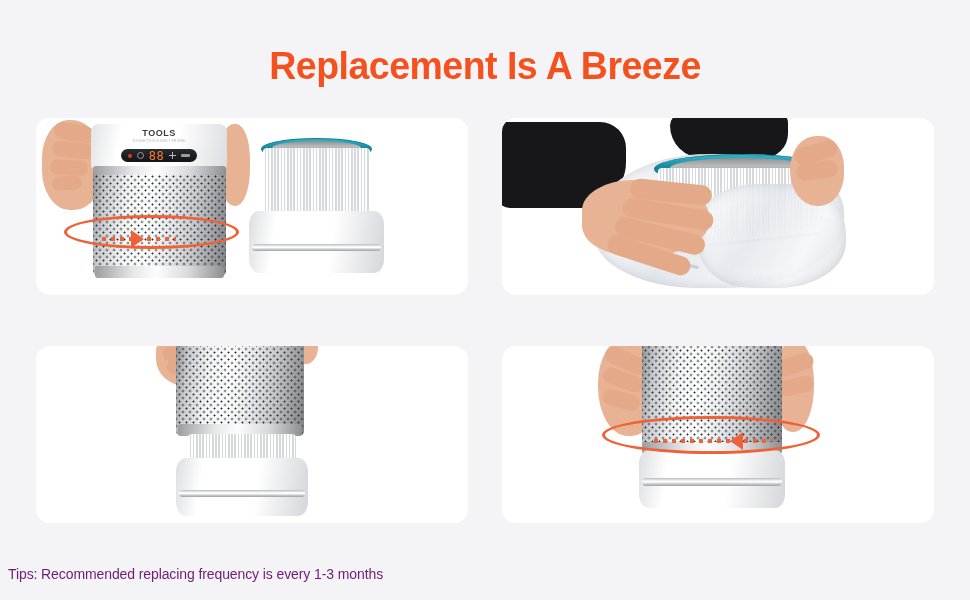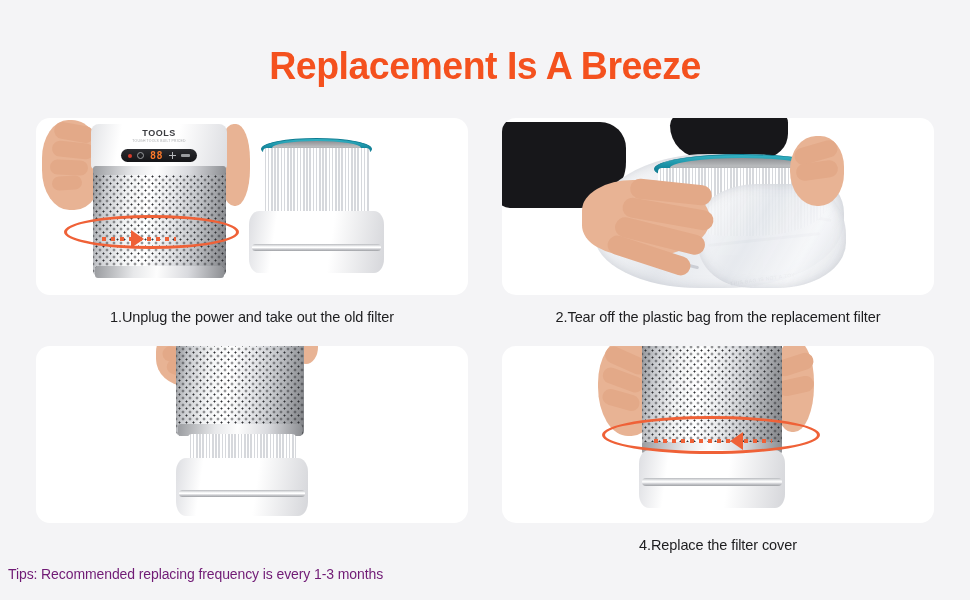--- a/index.html
+++ b/index.html
@@ -170,25 +170,24 @@
     justify-content: space-around;
     padding: 0 4px;
   }
   .panel-dot { width: 4px; height: 4px; border-radius: 50%; background: #d93b2b; }
   .panel-icon {
     width: 7px; height: 7px; border-radius: 50%;
     border: 1px solid #9a9c9f;
   }
   .panel-digits {
     font-family: "DejaVu Sans Mono", monospace;
-    font-size: 10px;
+    font-size: 12px;
     color: #ff7a2a;
     letter-spacing: 0.5px;
     line-height: 1;
-    font-weight: bold;
   }
   .panel-plus {
     width: 7px; height: 7px;
     position: relative;
   }
   .panel-plus::before, .panel-plus::after {
     content: ""; position: absolute; background: #b6b8bb;
   }
   .panel-plus::before { left: 3px; top: 0; width: 1px; height: 7px; }
   .panel-plus::after  { top: 3px; left: 0; height: 1px; width: 7px; }
@@ -297,21 +296,20 @@
           <div class="rot-dots" style="left:66px;top:119px;width:74px;"></div>
           <div class="rot-arrow right" style="left:95px;top:112px;"></div>
 
           <div class="teal-rim" style="left:225px;top:20px;width:111px;height:22px;"></div>
           <div class="teal-inner" style="left:236px;top:23px;width:89px;height:14px;"></div>
           <div class="pleat" style="left:227px;top:30px;width:107px;height:75px;"></div>
           <div class="base" style="left:213px;top:93px;width:135px;height:62px;"></div>
           <div class="chrome-ring" style="left:216px;top:126px;width:129px;height:7px;"></div>
         </div>
       </div>
-      <div class="caption">1.Unplug the power and take out the old filter</div>
     </div>
 
     <div class="step c2 r1">
       <div class="photo">
         <div class="scene">
 
           <div class="sleeve" style="left:-6px;top:4px;width:130px;height:86px;border-radius:10px 26px 46px 14px;"></div>
           <div class="sleeve" style="left:168px;top:-4px;width:118px;height:44px;border-radius:14px 10px 30px 40px;"></div>
 
           <div class="bag" style="left:92px;top:36px;width:250px;height:134px;"></div>
@@ -331,21 +329,20 @@
           <div class="finger" style="left:128px;top:64px;width:82px;height:20px;transform:rotate(6deg);"></div>
           <div class="finger" style="left:120px;top:86px;width:92px;height:20px;transform:rotate(10deg);"></div>
           <div class="finger" style="left:112px;top:108px;width:92px;height:20px;transform:rotate(14deg);"></div>
           <div class="finger" style="left:104px;top:128px;width:86px;height:19px;transform:rotate(18deg);"></div>
 
           <div class="hand" style="left:288px;top:18px;width:54px;height:70px;border-radius:48% 44% 46% 50%;"></div>
           <div class="finger" style="left:292px;top:26px;width:44px;height:17px;transform:rotate(-16deg);"></div>
           <div class="finger" style="left:294px;top:44px;width:42px;height:17px;transform:rotate(-8deg);"></div>
         </div>
       </div>
-      <div class="caption">2.Tear off the plastic bag from the replacement filter</div>
     </div>
 
     <div class="step c1 r2">
       <div class="photo">
         <div class="scene">
 
           <div class="hand" style="left:120px;top:-20px;width:66px;height:60px;border-radius:44% 50% 52% 46%;"></div>
           <div class="finger" style="left:126px;top:4px;width:42px;height:15px;transform:rotate(16deg);"></div>
           <div class="finger" style="left:130px;top:18px;width:38px;height:14px;transform:rotate(20deg);"></div>
           <div class="hand" style="left:258px;top:-16px;width:24px;height:34px;border-radius:50%;"></div>
@@ -378,21 +375,20 @@
           <div class="mesh-band" style="left:140px;top:96px;width:140px;height:12px;"></div>
 
           <div class="base" style="left:137px;top:104px;width:146px;height:58px;"></div>
           <div class="chrome-ring" style="left:140px;top:132px;width:140px;height:8px;"></div>
 
           <div class="rot-ellipse" style="left:100px;top:70px;width:218px;height:38px;"></div>
           <div class="rot-dots" style="left:152px;top:93px;width:118px;"></div>
           <div class="rot-arrow left" style="left:228px;top:86px;"></div>
         </div>
       </div>
-      <div class="caption">4.Replace the filter cover</div>
     </div>
 
   </div>
 
   <div class="tips">
     <span class="tips-inner">Tips: Recommended replacing frequency is every 1-3 months</span>
   </div>
 
 </div>
 

